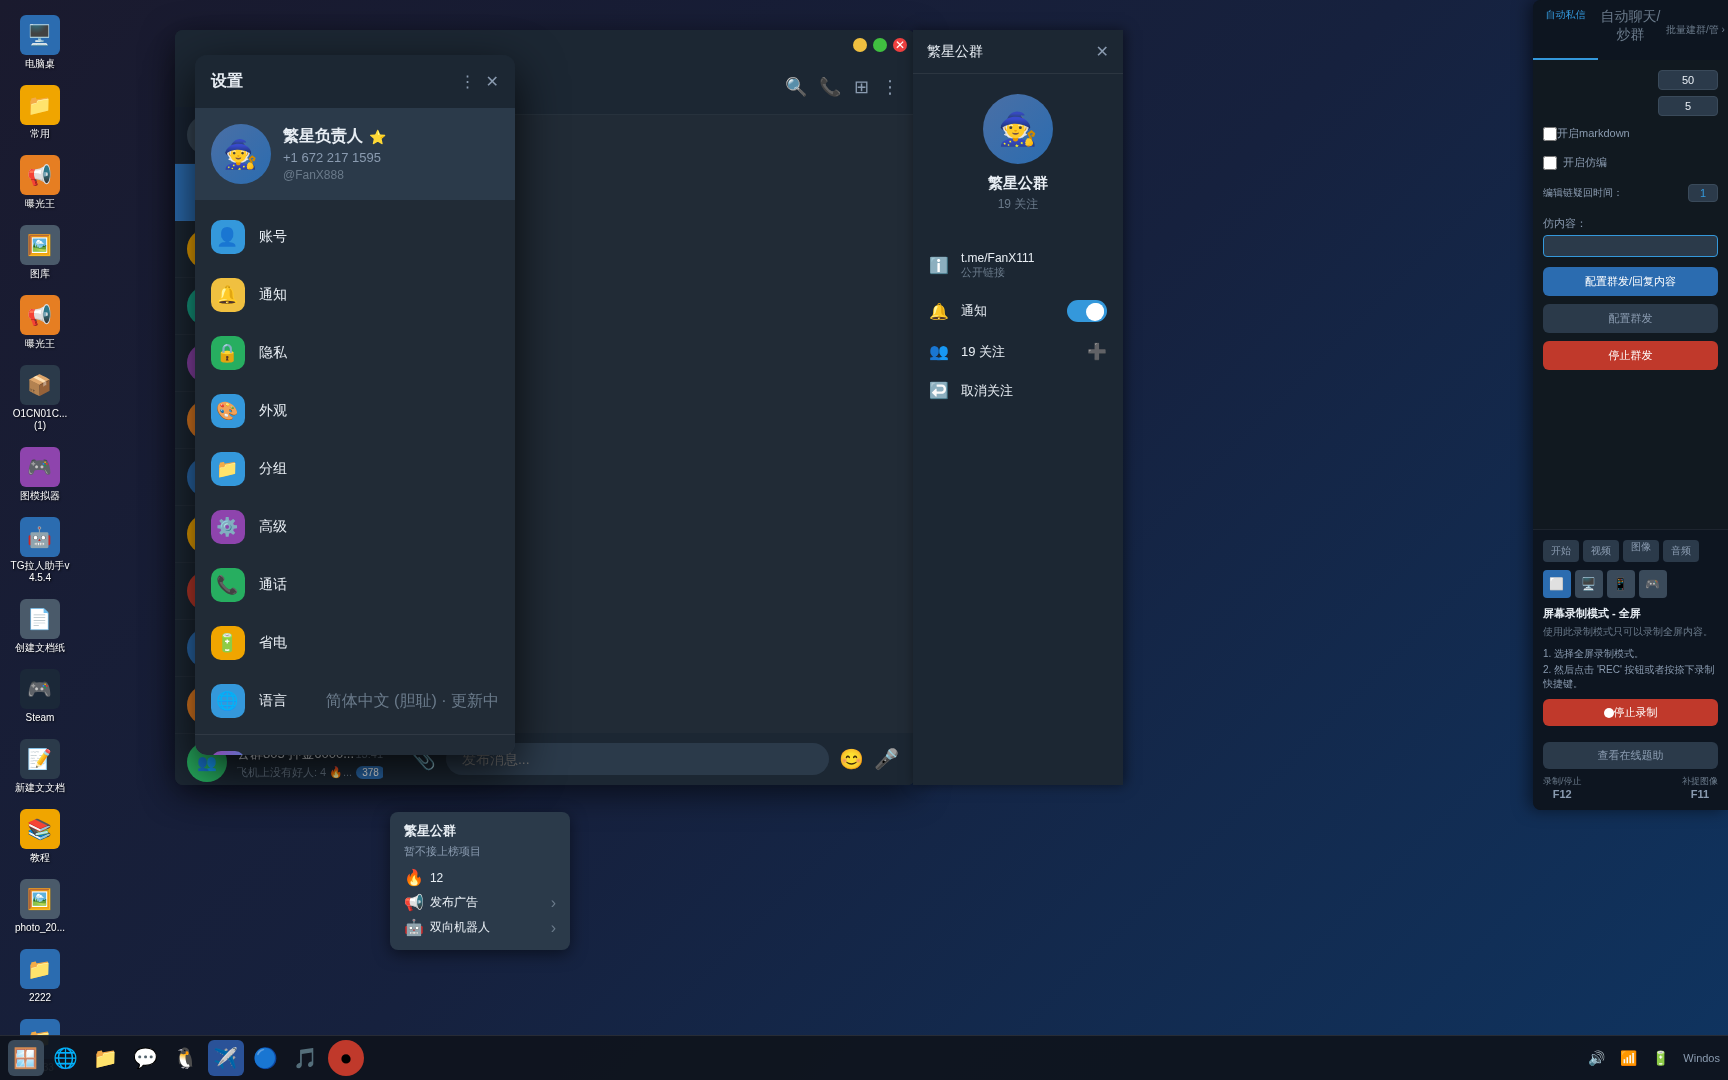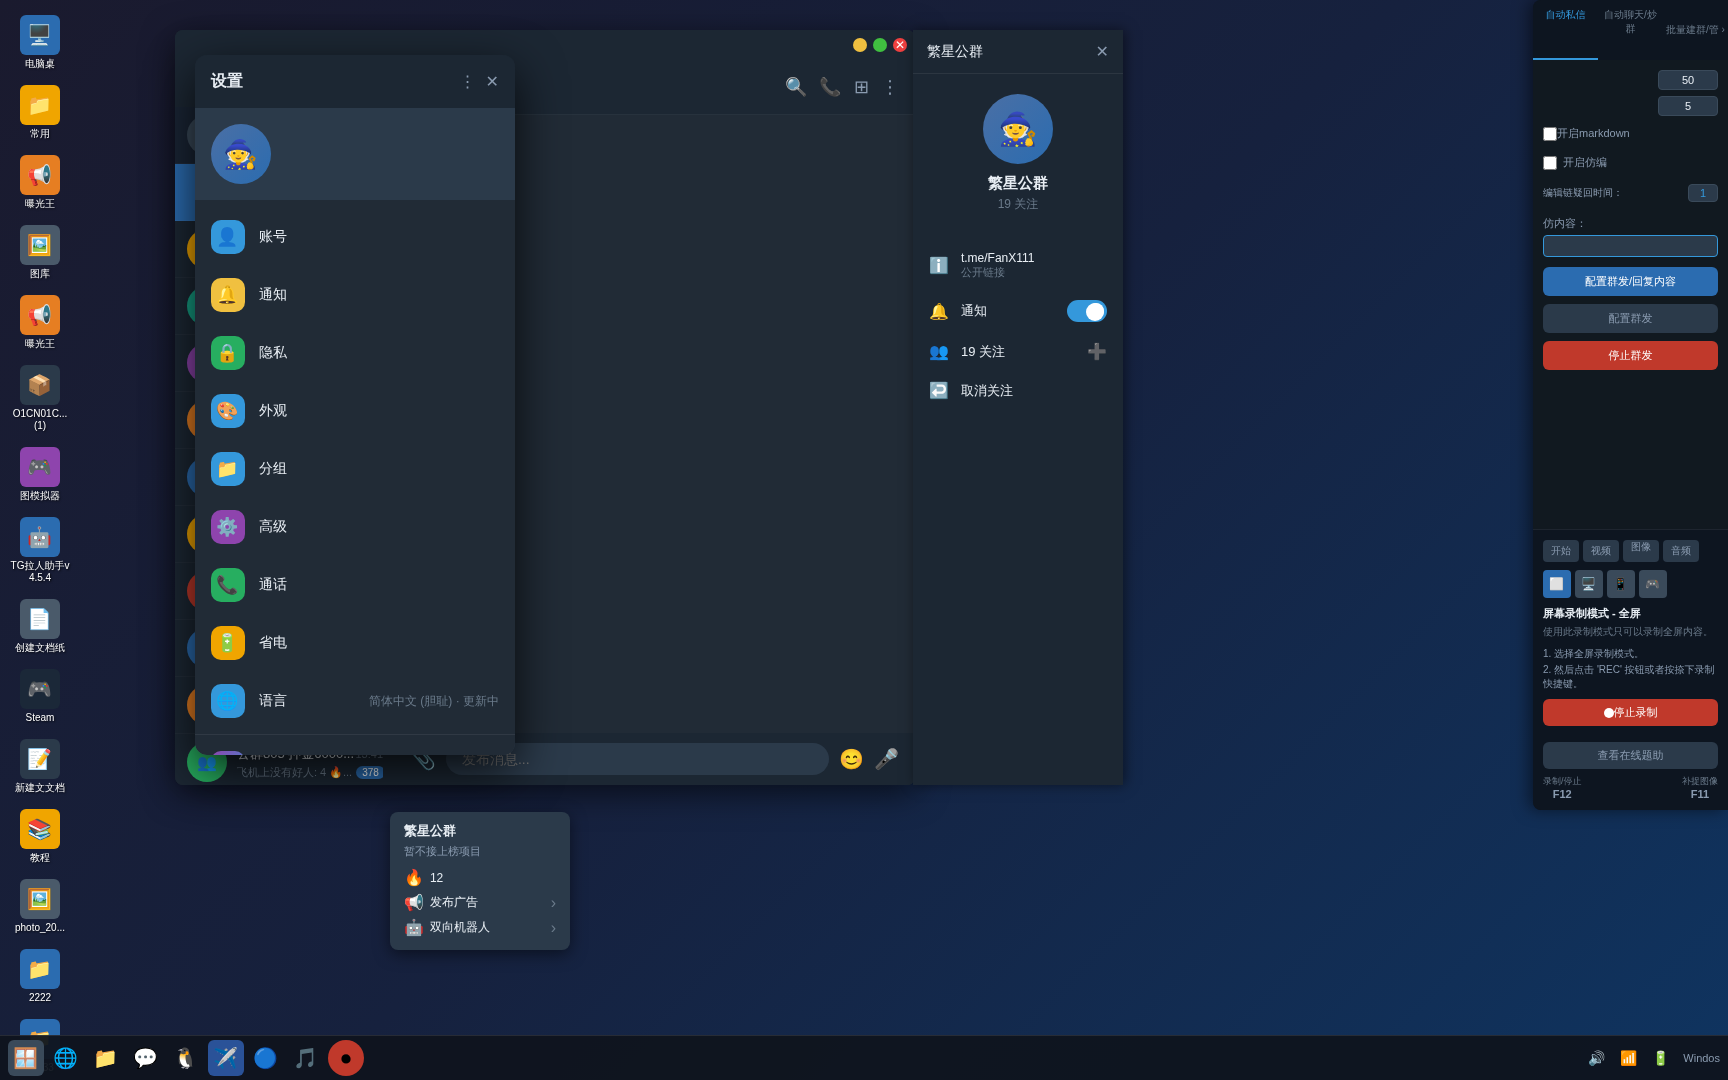--- a/index.html
+++ b/index.html
@@ -372,21 +372,21 @@
       justify-content: center;
       font-size: 18px;
       flex-shrink: 0;
     }
     .settings-item-label {
       flex: 1;
       font-size: 14px;
       color: #e8eef4;
     }
     .settings-item-value {
-      font-size: 12px;
+      font-size: 16px;
       color: #6a7a8a;
     }
 
     .settings-divider {
       height: 1px;
       background: rgba(255,255,255,0.07);
       margin: 4px 0;
     }
     .toggle-switch {
       width: 44px;
@@ -762,20 +762,28 @@
       <div class="settings-header-actions">
         <div style="cursor:pointer;">⋮</div>
         <div style="cursor:pointer;">✕</div>
       </div>
     </div>
 
     <div class="settings-profile">
       <div class="profile-avatar">
         <span style="font-size:28px;">🧙</span>
       </div>
+      <div class="profile-info">
+        <div class="profile-name">
+          <span>繁星负责人</span>
+          <span class="profile-star">⭐</span>
+        </div>
+        <div class="profile-phone">+1 672 217 1595</div>
+        <div class="profile-username">@FanX888</div>
+      </div>
     </div>
 
     <div class="settings-menu">
       <div class="settings-item">
         <div class="settings-item-icon" style="background:#3498db;">👤</div>
         <div class="settings-item-label">账号</div>
       </div>
       <div class="settings-item">
         <div class="settings-item-icon" style="background:#f0c040;">🔔</div>
         <div class="settings-item-label">通知</div>
@@ -858,21 +866,21 @@
         <span style="color:#6a7a8a;font-size:16px;">↩️</span>
         <div style="font-size:13px;color:#e8eef4;">取消关注</div>
       </div>
     </div>
   </div>
 
   <div style="position:absolute;right:0;top:0;width:195px;height:810px;background:#111920;border-radius:8px 0 0 8px;box-shadow:-4px 0 16px rgba(0,0,0,0.5);display:flex;flex-direction:column;font-size:12px;overflow:hidden;">
 
     <div style="display:flex;background:#0d1520;flex-shrink:0;">
       <div style="flex:1;padding:8px 2px;text-align:center;color:#3498db;border-bottom:2px solid #3498db;font-size:10px;cursor:pointer;">自动私信</div>
-      <div style="flex:1;padding:8px 2px;text-align:center;color:#6a7a8a;font-size:10px;cursor:pointer;">自动聊天/炒群</div>
+      <div style="flex:1;padding:8px 2px;text-align:center;color:#6a7a8a;font-size:14px;cursor:pointer;">自动聊天/炒群</div>
       <div style="flex:1;padding:23px 2px;text-align:center;color:#6a7a8a;font-size:10px;cursor:pointer;">批量建群/管 ›</div>
     </div>
     <div style="flex:1;padding:10px;overflow-y:auto;display:flex;flex-direction:column;gap:6px;">
 
       <div style="display:flex;align-items:center;justify-content:flex-end;">
         <input class="auto-input" type="text" style="width: 60px; background: rgb(43, 58, 74); border: 1px solid rgb(58, 74, 90); border-radius: 4px; padding: 3px 6px; color: rgb(232, 238, 244); font-size: 11px; text-align: center;" value="50">
       </div>
       <div style="display:flex;align-items:center;justify-content:flex-end;">
         <input class="auto-input" type="text" style="width: 60px; background: rgb(43, 58, 74); border: 1px solid rgb(58, 74, 90); border-radius: 4px; padding: 3px 6px; color: rgb(232, 238, 244); font-size: 11px; text-align: center;" value="5">
       </div>

